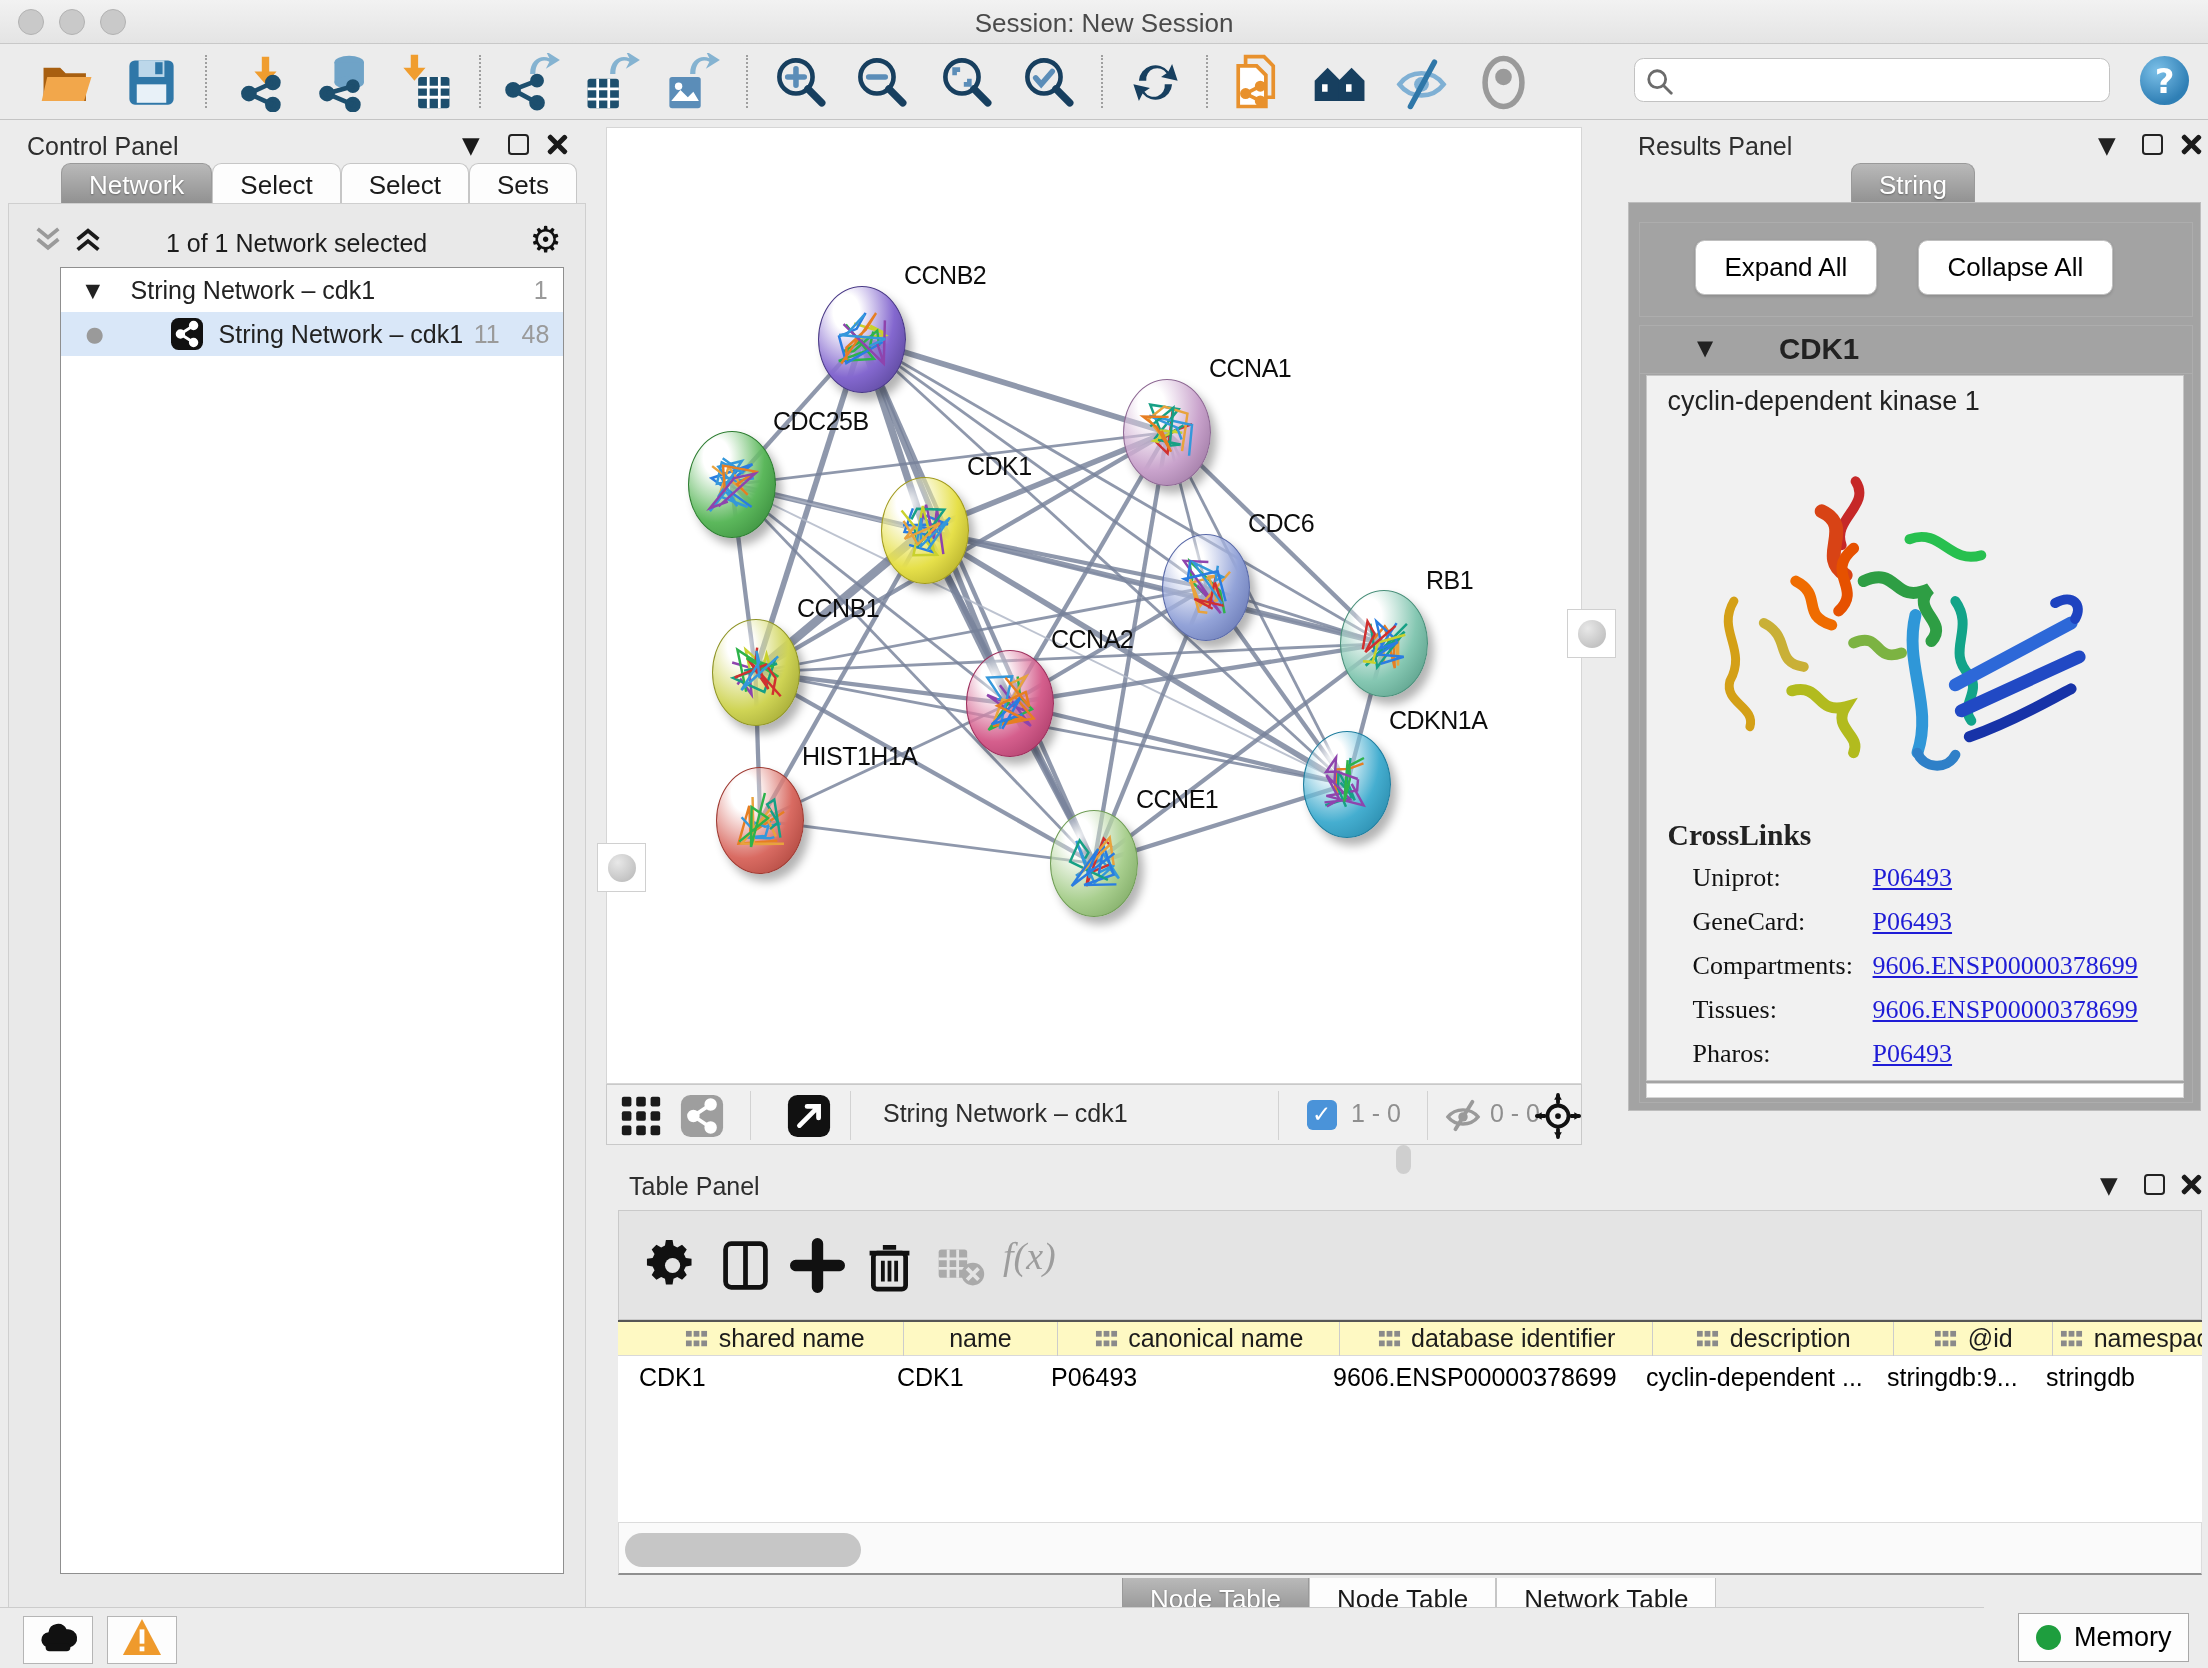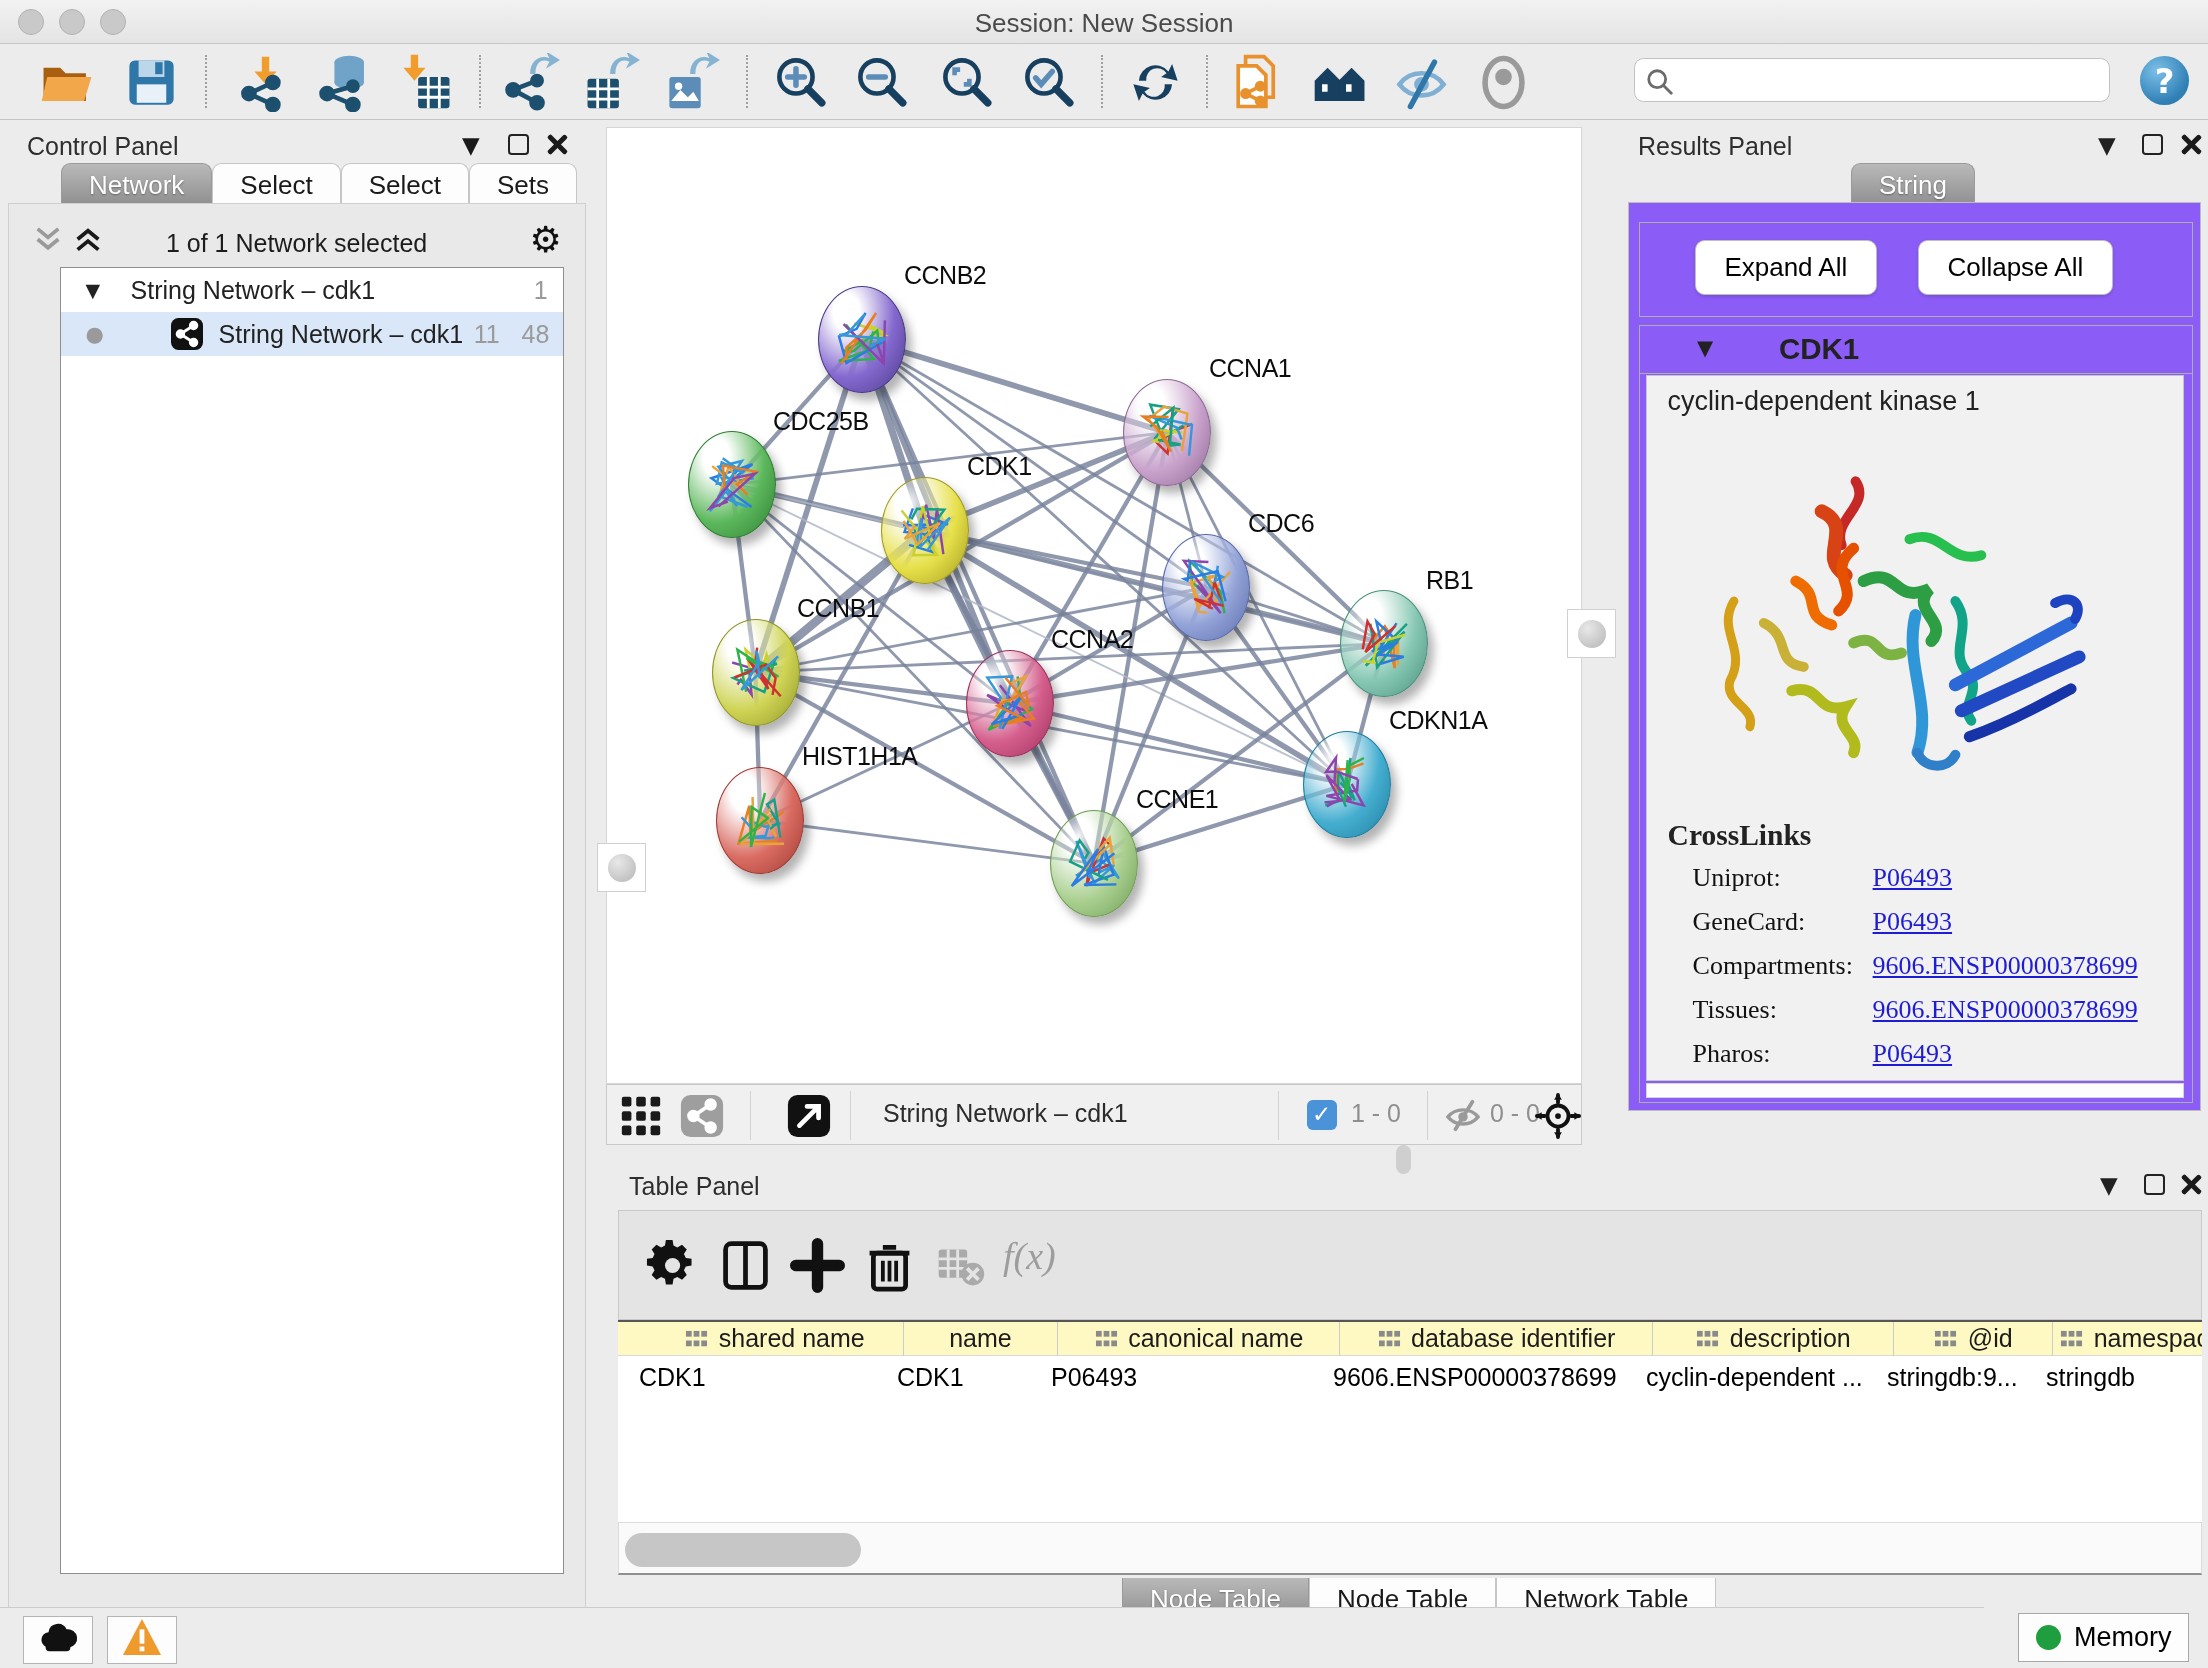--- a/index.html
+++ b/index.html
@@ -47,21 +47,21 @@
   .node { position:absolute; width:88px; height:107px; border-radius:50%; box-shadow:5.7px 7.6px 9.5px rgba(0,0,0,.30); }
   .node svg { position:absolute; left:13.3px; top:17px; }
   .nlabel { position:absolute; font-size:25px; color:#0d0d0d; letter-spacing:-0.5px; white-space:nowrap; }
   .netbar { position:absolute; left:606px; top:1084px; width:976px; height:61px; background:#f0f0f0; border:1px solid #c9c9c9; }
   .netbar .vsep { position:absolute; top:5.7px; height:49px; width:0; border-left:1.9px solid #d2d2d2; }
   .nbtxt { position:absolute; font-size:25px; color:#2c2c2c; top:14.3px; white-space:nowrap; }
   .badge { color:#8f8f8f; font-size:25px; position:absolute; top:14.3px; }
   .chk { position:absolute; top:15px; width:29.5px; height:29.5px; background:#4a93d9; border-radius:5.7px; color:#fff; font-size:23px; font-weight:bold; text-align:center; line-height:29.5px; }
 
   
-  .rp-outer { position:absolute; left:1628px; top:202px; width:573px; height:909px; background:#8b5cf6; border:1.9px solid #bdbdbd; }
+  .rp-outer { position:absolute; left:1628px; top:202px; width:573px; height:909px; background:#a3a3a3; border:1.9px solid #bdbdbd; }
   .rp-btnbox { position:absolute; left:9.5px; top:19px; width:554px; height:95px; border:1.9px solid #adadad; }
   .rp-btn { position:absolute; top:17px; height:55px; background:#fff; border:1.9px solid #bfbfbf; border-radius:9.5px; font-size:26px; padding:0 28.5px; cursor:pointer; box-shadow:0 1.9px 2.9px rgba(0,0,0,.12); }
   .rp-entry { position:absolute; left:9.5px; top:122px; width:554px; height:778px; border:1.9px solid #adadad; }
   .rp-ehdr { position:relative; height:48px; border-bottom:1.9px solid #adadad; }
   .rp-econtent { position:absolute; left:5.7px; top:49px; width:538px; height:706px; background:#f1f1f1; border:1px solid #c6c6c6; }
   .xl { font-family:"Liberation Serif","DejaVu Serif",serif; }
   .xlrow { position:relative; height:44px; font-size:26px; }
   .xlrow .xll { position:absolute; left:46px; color:#111; }
   .xlrow a { position:absolute; left:226px; color:#1f1cd6; text-decoration:underline; }
 

